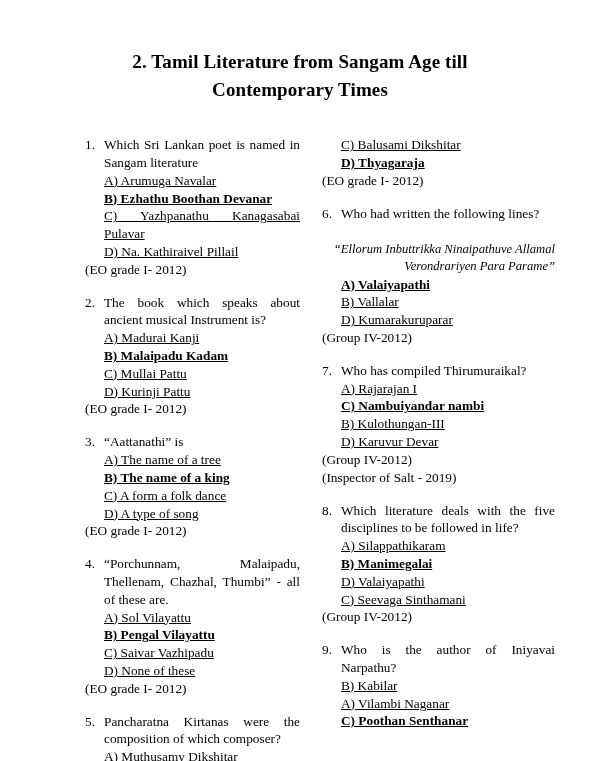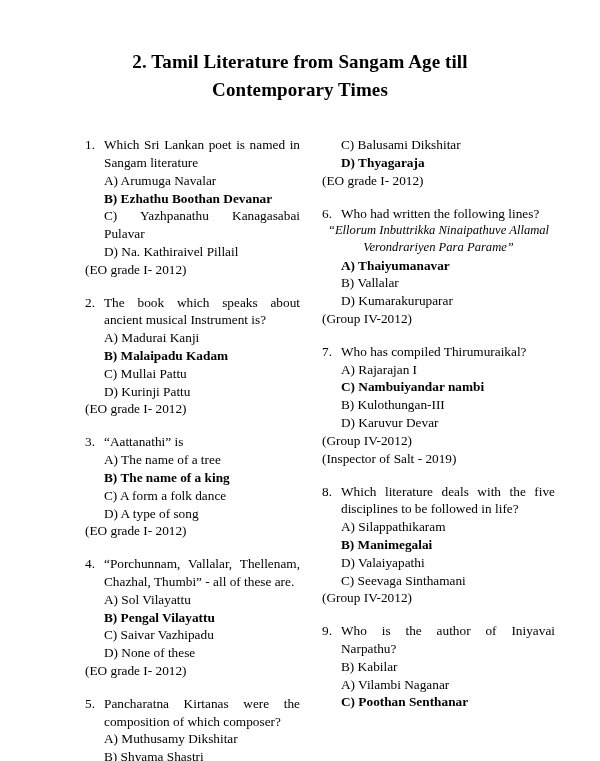--- a/index.html
+++ b/index.html
@@ -65,29 +65,30 @@
   }
   .q-text {
     flex: 1 1 auto;
     text-align: justify;
     text-justify: inter-word;
   }
   .q-quote {
     font-style: italic;
     font-size: 12.6px;
     line-height: 1.36;
-    margin-top: 0;
-    text-align: center;
+    margin-top: 19px;
+    text-align: right;
   }
   .options {
     margin: 0;
     padding: 0 0 0 19px;
     list-style: none;
     font-size: 13.3px;
     line-height: 1.34;
+    text-decoration: underline;
   }
   .option {
     text-align: justify;
     text-justify: inter-word;
   }
   .option.correct {
     font-weight: bold;
   }
   .src {
     text-align: left;
@@ -138,21 +139,21 @@
             <li class="option">A) The name of a tree</li>
             <li class="option correct">B) The name of a king</li>
             <li class="option">C) A form a folk dance</li>
             <li class="option">D) A type of song</li>
           </ul>
           <div class="src">(EO grade I- 2012)</div>
         </div>
         <div class="q-block">
           <div class="q-stem">
             <span class="q-num">4.</span>
-            <span class="q-text">“Porchunnam, Vallalar, Thellenam, Chazhal, Thumbi” - all of these are.</span>
+            <span class="q-text">“Porchunnam, Malaipadu, Thellenam, Chazhal, Thumbi” - all of these are.</span>
           </div>
           <ul class="options">
             <li class="option">A) Sol Vilayattu</li>
             <li class="option correct">B) Pengal Vilayattu</li>
             <li class="option">C) Saivar Vazhipadu</li>
             <li class="option">D) None of these</li>
           </ul>
           <div class="src">(EO grade I- 2012)</div>
         </div>
         <div class="q-block">
@@ -174,21 +175,21 @@
           </ul>
           <div class="src">(EO grade I- 2012)</div>
         </div>
         <div class="q-block">
           <div class="q-stem">
             <span class="q-num">6.</span>
             <span class="q-text">Who had written the following lines?</span>
           </div>
           <div class="q-quote">“Ellorum Inbuttrikka Ninaipathuve Allamal Verondrariyen Para Parame”</div>
           <ul class="options">
-            <li class="option correct">A) Thaiyumanavar</li>
+            <li class="option correct">A) Valaiyapathi</li>
             <li class="option">B) Vallalar</li>
             <li class="option">D) Kumarakuruparar</li>
           </ul>
           <div class="src">(Group IV-2012)</div>
         </div>
         <div class="q-block">
           <div class="q-stem">
             <span class="q-num">7.</span>
             <span class="q-text">Who has compiled Thirumuraikal?</span>
           </div>

